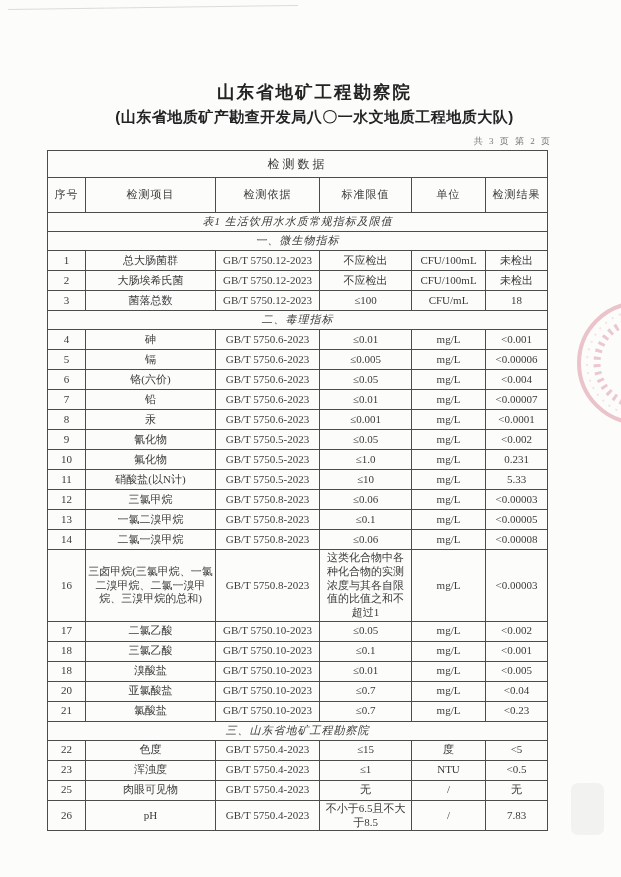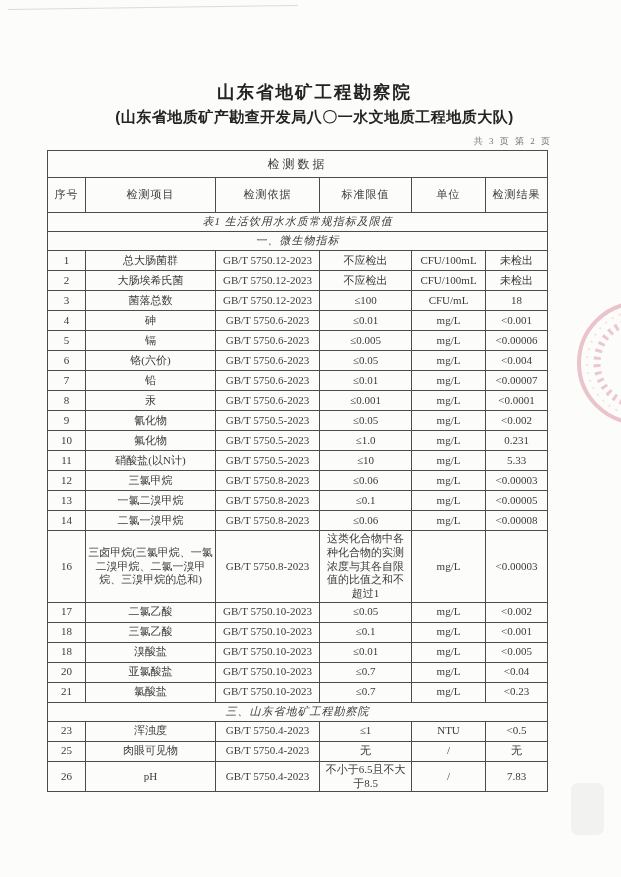--- a/index.html
+++ b/index.html
@@ -109,20 +109,23 @@
           <td>未检出</td>
         </tr>
         <tr class="data-row">
           <td>3</td>
           <td>菌落总数</td>
           <td>GB/T 5750.12-2023</td>
           <td>≤100</td>
           <td>CFU/mL</td>
           <td>18</td>
         </tr>
+        <tr class="section-row">
+          <td colspan="6">二、毒理指标</td>
+        </tr>
         <tr class="data-row">
           <td>4</td>
           <td>砷</td>
           <td>GB/T 5750.6-2023</td>
           <td>≤0.01</td>
           <td>mg/L</td>
           <td>&lt;0.001</td>
         </tr>
         <tr class="data-row">
           <td>5</td>
@@ -247,20 +250,28 @@
         <tr class="data-row">
           <td>21</td>
           <td>氯酸盐</td>
           <td>GB/T 5750.10-2023</td>
           <td>≤0.7</td>
           <td>mg/L</td>
           <td>&lt;0.23</td>
         </tr>
         <tr class="section-row">
           <td colspan="6">三、山东省地矿工程勘察院</td>
+        </tr>
+        <tr class="data-row">
+          <td>22</td>
+          <td>色度</td>
+          <td>GB/T 5750.4-2023</td>
+          <td>≤15</td>
+          <td>度</td>
+          <td>&lt;5</td>
         </tr>
         <tr class="data-row">
           <td>23</td>
           <td>浑浊度</td>
           <td>GB/T 5750.4-2023</td>
           <td>≤1</td>
           <td>NTU</td>
           <td>&lt;0.5</td>
         </tr>
         <tr class="data-row">

